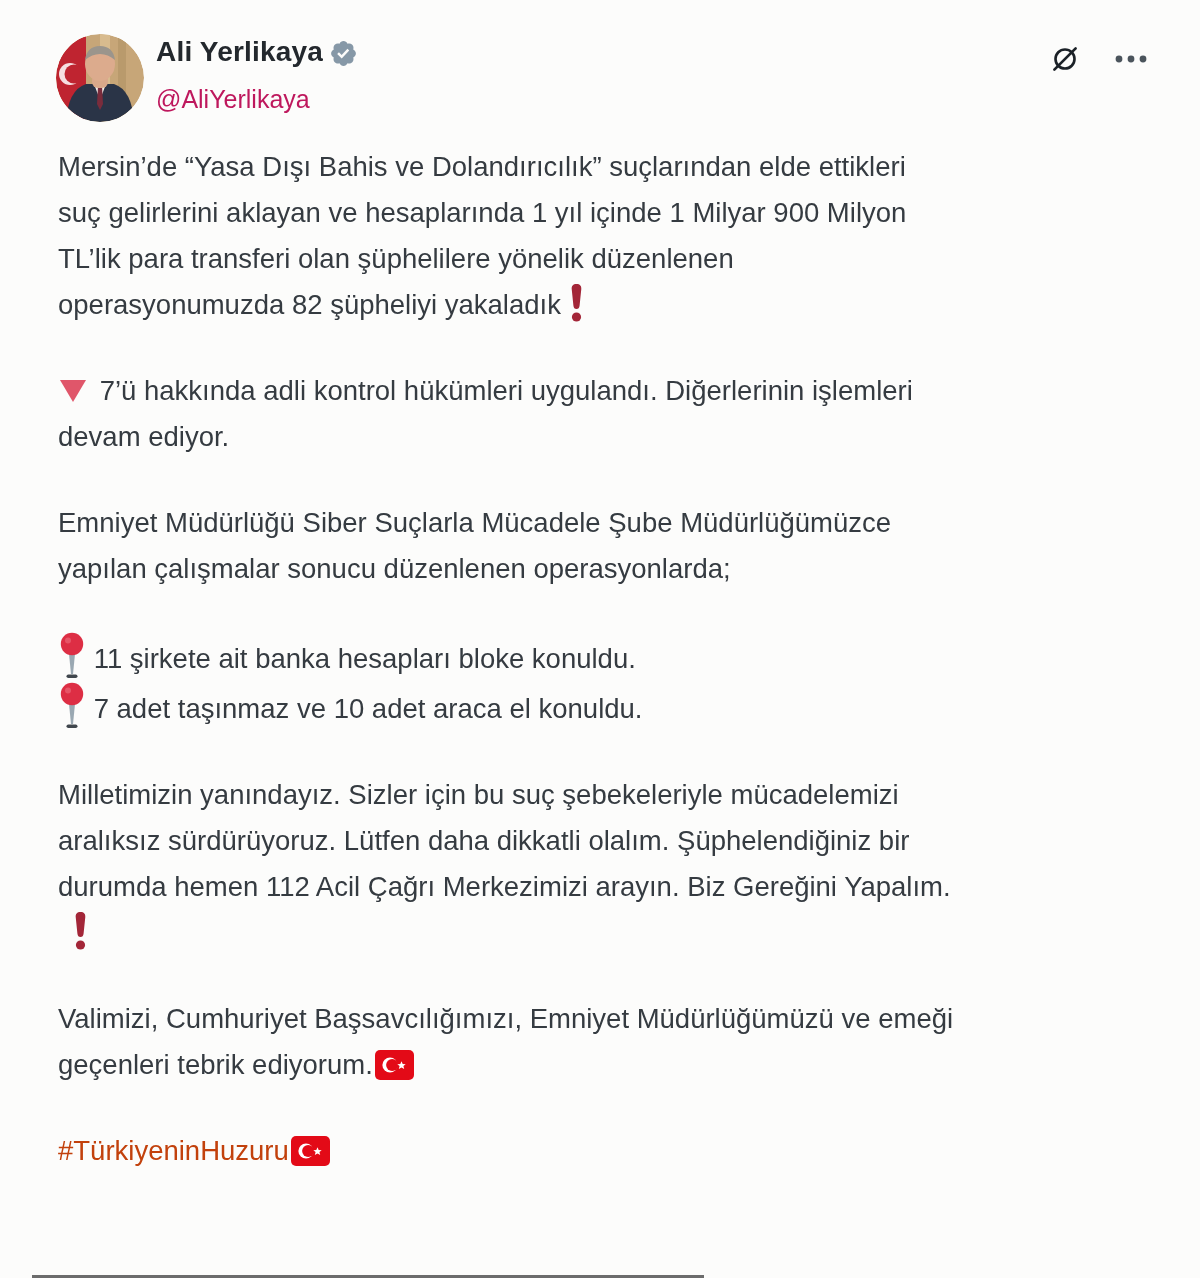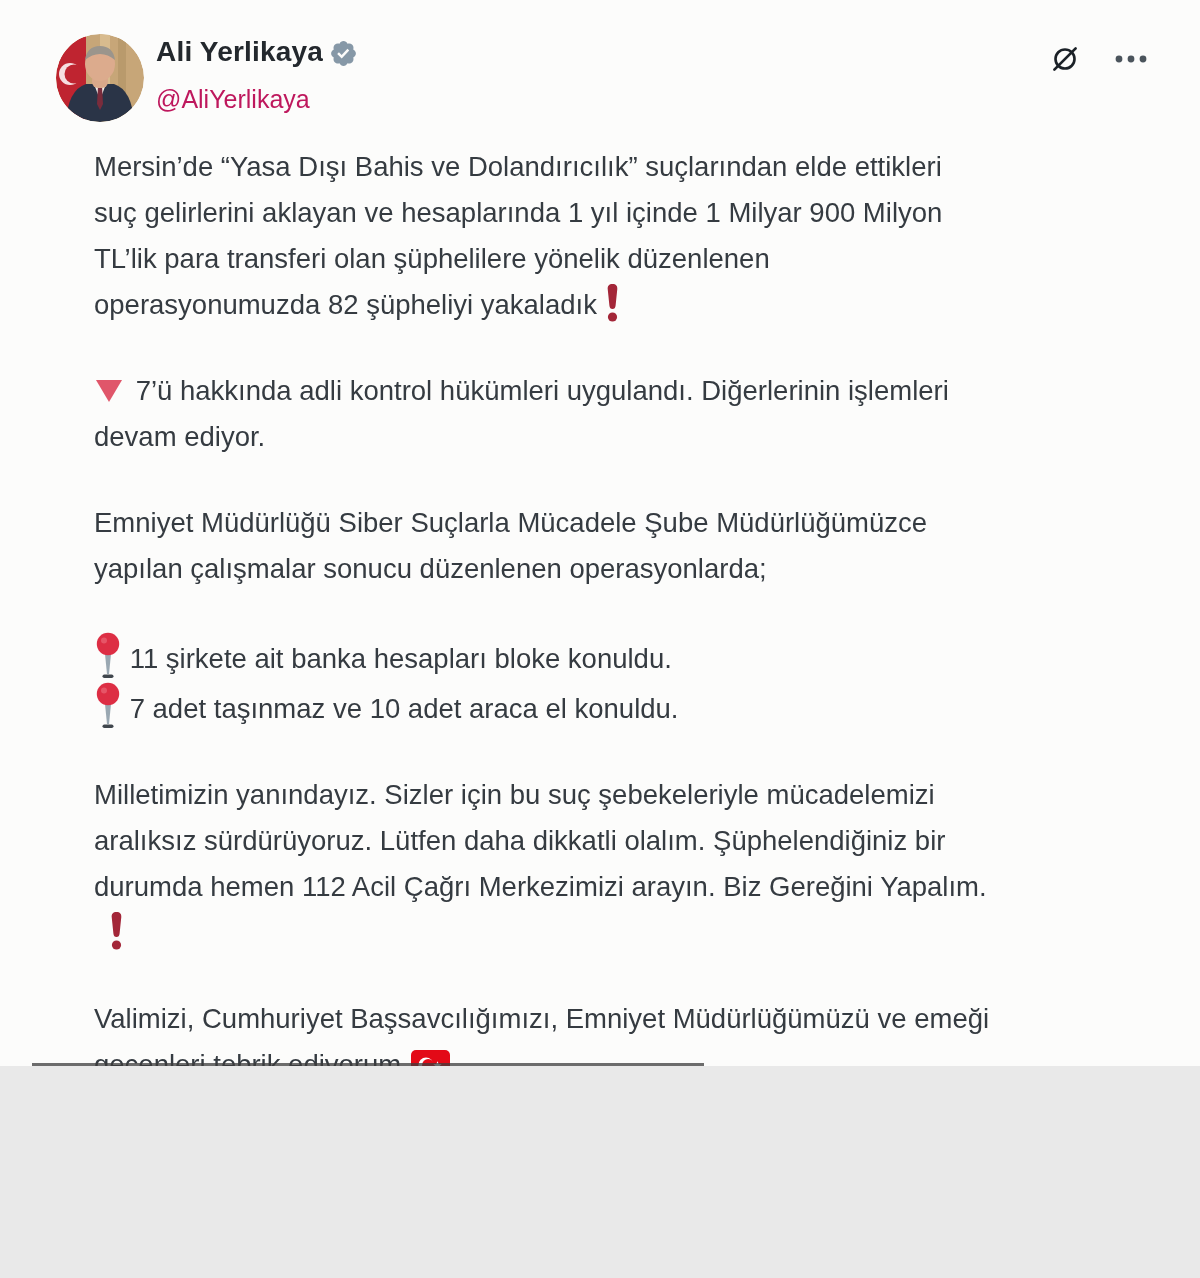--- a/index.html
+++ b/index.html
@@ -1,18 +1,18 @@
 <!DOCTYPE html>
 <html><head>
 <meta charset="utf-8">
 <style>
   html,body{margin:0;padding:0;background:#e9e9e9;}
   .page{
     position:relative;
-    width:1200px;height:1066px;
+    width:1200px;height:1278px;
     background:#fcfcfb;
     font-family:"Liberation Sans", sans-serif;
     color:#353b41;
     overflow:hidden;
     margin:0 auto;
   }
   
   .header{
     display:flex;align-items:flex-start;
     padding:34px 48px 0 56px;
@@ -33,21 +33,21 @@
     font-size:25px;color:#be185d;margin-top:17px;cursor:pointer;
   }
   .header-actions{
     margin-left:auto;display:flex;align-items:center;gap:26px;
     padding-top:6px;
   }
   .icon-btn{background:none;border:none;padding:4px;cursor:pointer;line-height:0;}
   
   .tweet-text{
     padding:22px 48px 0 58px;
-    font-size:27.5px;line-height:46px;margin-left:36px;
+    font-size:27.5px;line-height:46px;
   }
   .paragraph{margin:0 0 40px 0;}
   .paragraph:last-child{margin-bottom:0;}
   .line{min-height:46px;}
   .txt{white-space:pre-wrap;}
   .hashtag{color:#c2410c;text-decoration:none;cursor:pointer;}
   .emoji{display:inline-block;line-height:0;}
   .emoji svg{vertical-align:-8px;}
   .emoji-round-pushpin svg{vertical-align:-12px;}
   .emoji-flag-turkey svg{vertical-align:-6px;margin-left:2px;}

